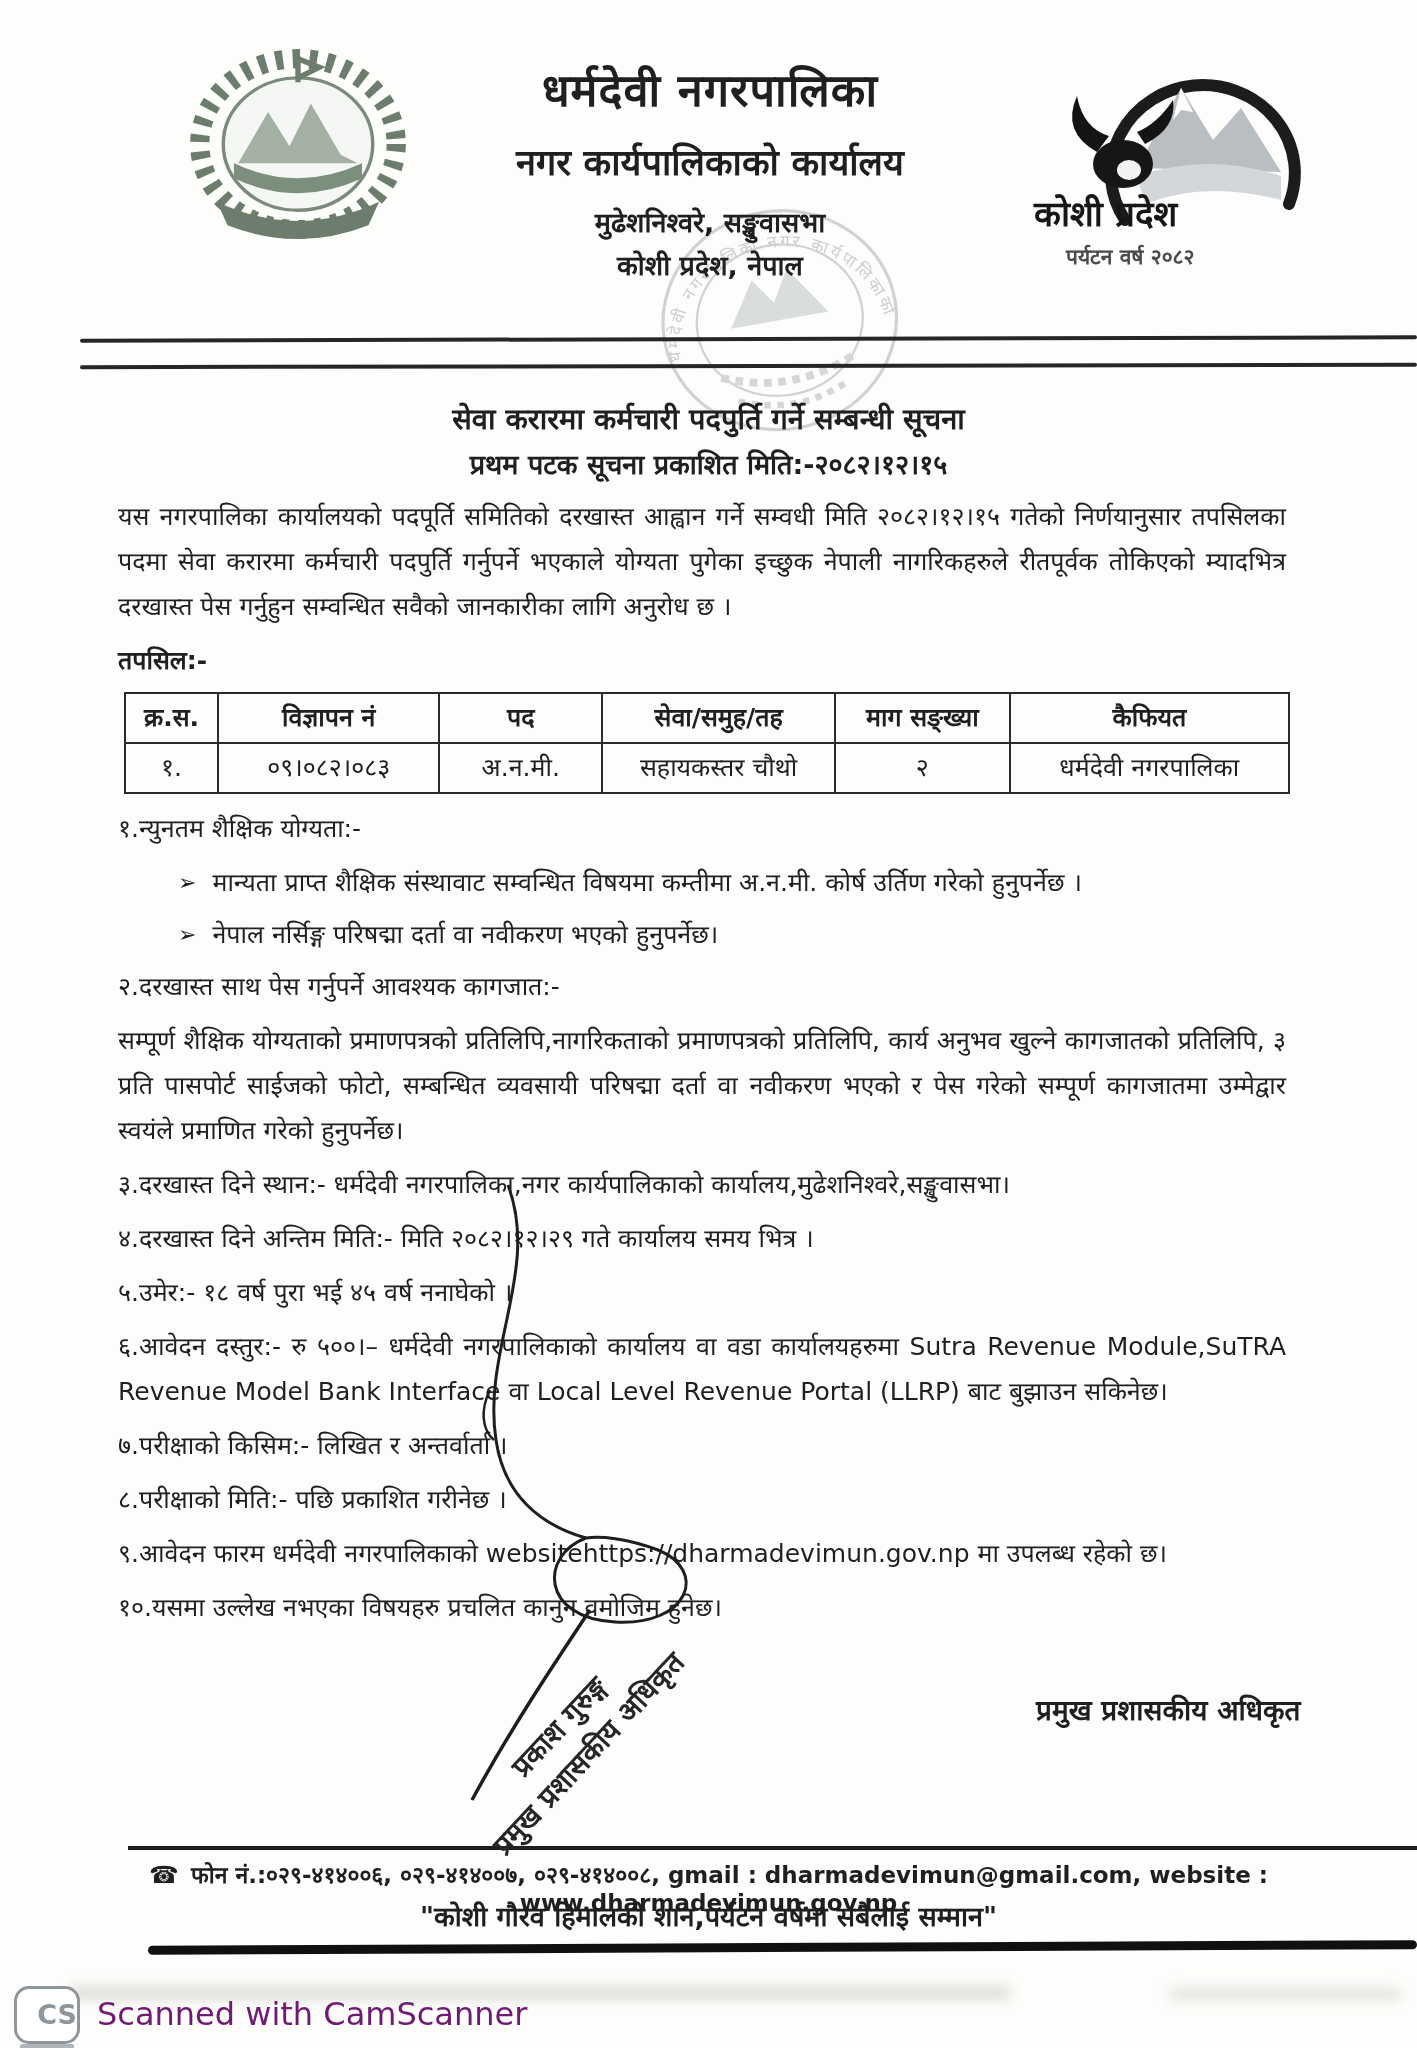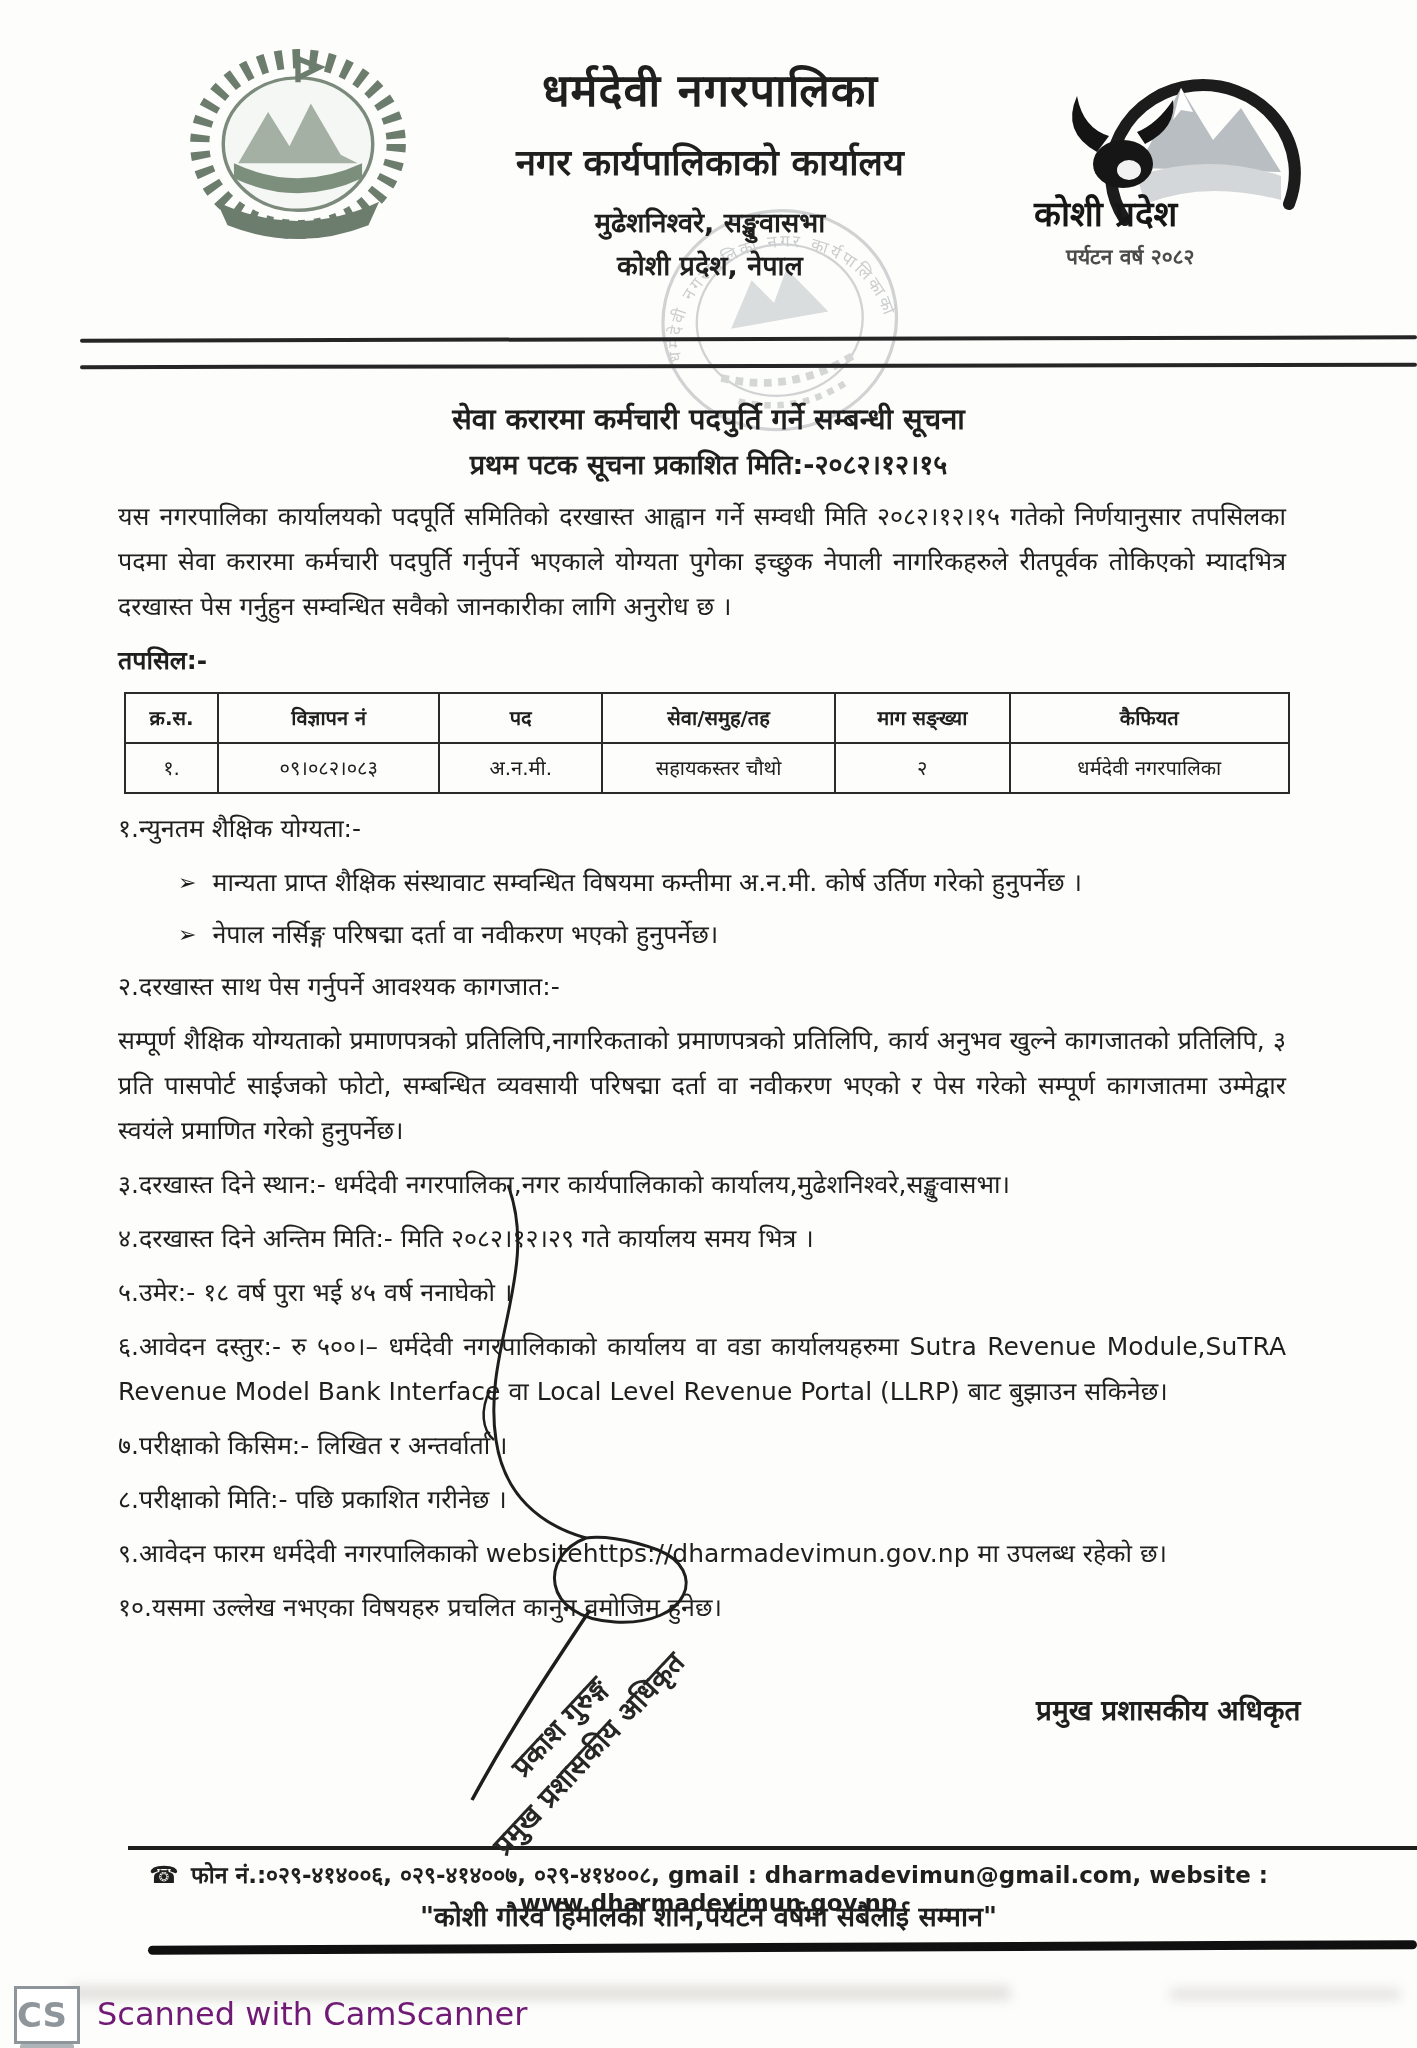--- a/index.html
+++ b/index.html
@@ -23,42 +23,42 @@
   .rule { position:absolute; left:80px; right:0; height:4px; background:#262626; border-radius:2px; z-index:2; }
   .rule1 { top:337px; transform:rotate(-0.15deg); }
   .rule2 { top:364px; transform:rotate(-0.1deg); }
   
   .notice-title { position:absolute; left:0; right:0; top:398px; text-align:center; font-size:29px; font-weight:700; z-index:2; }
   .notice-pub   { position:absolute; left:0; right:0; top:445px; text-align:center; font-size:27px; font-weight:700; z-index:2; }
   
   .doc-body { position:absolute; left:118px; top:494px; width:1180px; font-size:25px; line-height:45px; z-index:2; }
   .doc-body p { margin:0 12px 9px 0; text-align:justify; }
   .tapasil { font-weight:600; }
-  table.vac { border-collapse:collapse; width:1166px; margin:4px 0 12px 6px; font-size:20px; }
+  table.vac { border-collapse:collapse; width:1166px; margin:4px 0 12px 6px; font-size:25px; }
   table.vac th, table.vac td { border:2.5px solid #2b2b2b; text-align:center; padding:7px 4px; line-height:34px; }
   table.vac th { font-weight:700; }
   .bullet { display:flex; gap:16px; padding-left:60px; margin:0 0 7px 0; }
   .bullet .arr { flex:0 0 auto; font-size:22px; line-height:45px; }
   
   .sig-svg { position:absolute; left:390px; top:1140px; width:520px; height:760px; z-index:3; pointer-events:none; }
   .stamp { position:absolute; left:455px; top:1810px; width:470px; transform:rotate(-47deg); transform-origin:0 0;
            font-size:28px; font-weight:600; color:#262626; z-index:3; line-height:40px; }
   .stamp .l1 { padding-left:70px; }
   .cao { position:absolute; left:1036px; top:1690px; font-size:28px; font-weight:600; z-index:2; }
   
   .f-line { position:absolute; left:128px; right:0; top:1846px; height:3.5px; background:#1e1e1e; z-index:2; }
   .f-contact { position:absolute; left:0; right:0; top:1858px; text-align:center; font-size:23px; font-weight:600; z-index:2; }
   .f-contact .ph { font-size:24px; margin-right:4px; }
   .f-slogan { position:absolute; left:0; right:0; top:1897px; text-align:center; font-size:27px; font-weight:700; z-index:2; }
   .f-thick { position:absolute; left:148px; right:0; top:1943px; height:9px; background:#101010; border-radius:5px; transform:rotate(-0.25deg); z-index:2; }
   
   .smudge1 { position:absolute; left:70px; top:1986px; width:940px; height:14px; background:#c8c6c2; filter:blur(6px); opacity:.55; }
   .smudge2 { position:absolute; left:1170px; top:1988px; width:230px; height:12px; background:#cccac6; filter:blur(6px); opacity:.5; }
-  .cs-badge { position:absolute; left:14px; top:1986px; width:60px; height:52px; border:3.5px solid #8f969b; border-radius:0;
-              color:#8f969b; font-size:34px; font-weight:700; text-align:left; line-height:52px; background:#fff; z-index:2;
+  .cs-badge { position:absolute; left:14px; top:1986px; width:60px; height:52px; border:3.5px solid #8f969b; border-radius:15px;
+              color:#8f969b; font-size:27px; font-weight:700; text-align:right; line-height:52px; background:#fff; z-index:2;
               font-family:"DejaVu Sans","Liberation Sans",sans-serif; }
   .cs-badge::after { content:""; position:absolute; left:3px; right:3px; bottom:-10px; height:7px; background:#aeb4b8; border-radius:2px; }
   .cs-text { position:absolute; left:97px; top:1995px; font-size:32px; color:#701a75; z-index:2; }
 </style>
 </head>
 <body>
 
 <div class="page">
 
   <svg class="seal" viewBox="0 0 200 220">

